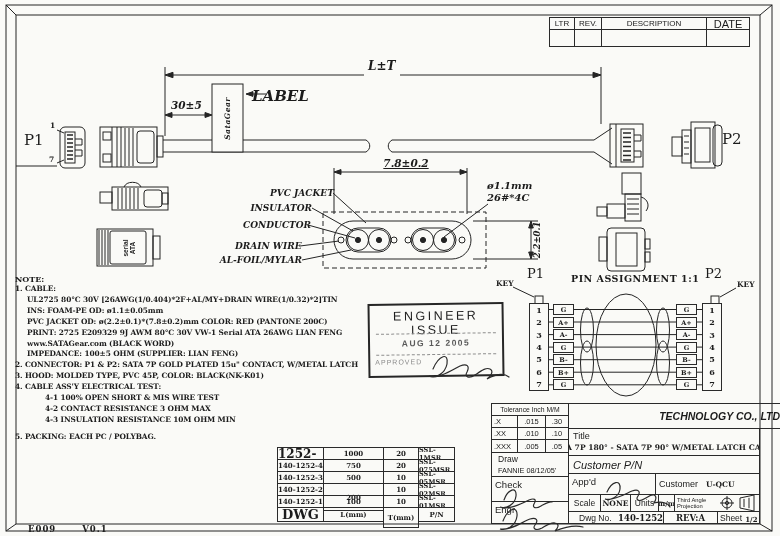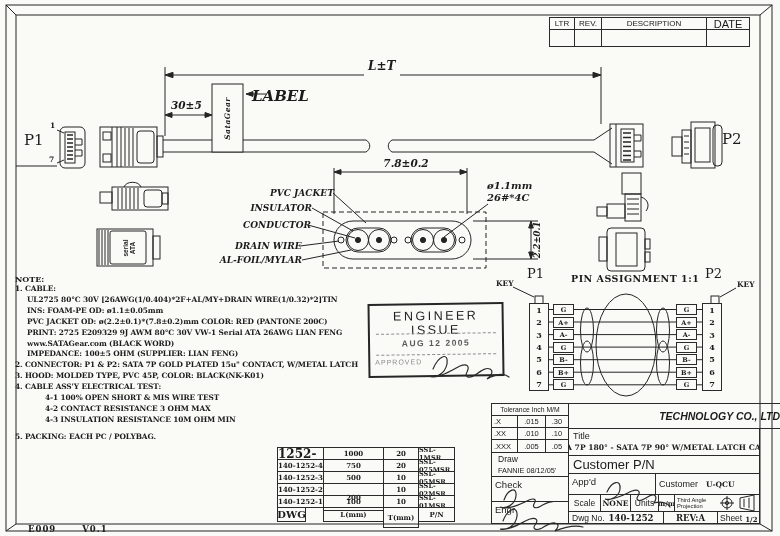--- a/index.html
+++ b/index.html
@@ -194,21 +194,21 @@
 <div class="l ib" style="left:252px;top:87px;font-size:15px;">LABEL</div>
 <div class="l" style="left:210px;top:85px;width:34px;height:66px;display:flex;align-items:center;justify-content:center;">
   <span class="ib" style="transform:rotate(-90deg);font-size:7.5px;letter-spacing:0.5px;white-space:nowrap;">SataGear</span>
 </div>
 <div class="l" style="left:110px;top:231px;width:36px;height:33px;display:flex;align-items:center;justify-content:center;">
   <span style="transform:rotate(-90deg);text-align:center;font:bold 6.5px 'Liberation Sans',sans-serif;line-height:7px;">
     <span>serial</span><br><span>ATA</span>
   </span>
 </div>
 
-<div class="l ib" style="left:378px;top:157px;width:56px;text-align:center;font-size:10.5px;">7.8±0.2</div>
+<div class="l ib" style="left:378px;top:157px;width:56px;text-align:center;font-size:10.5px;text-decoration:underline;">7.8±0.2</div>
 <div class="l" style="left:528px;top:221px;width:18px;height:38px;display:flex;align-items:center;justify-content:center;">
   <span class="ib" style="transform:rotate(-90deg);font-size:8.5px;white-space:nowrap;">2.2±0.1</span>
 </div>
 <div class="l ib" style="left:487px;top:180px;font-size:10px;">ø1.1mm</div>
 <div class="l ib" style="left:487px;top:192px;font-size:10px;">26#*4C</div>
 <div class="l ib" style="left:270px;top:188px;width:63px;text-align:right;font-size:9px;">PVC JACKET</div>
 <div class="l ib" style="left:250px;top:203px;width:62px;text-align:right;font-size:9px;">INSULATOR</div>
 <div class="l ib" style="left:243px;top:220px;width:65px;text-align:right;font-size:9px;">CONDUCTOR</div>
 <div class="l ib" style="left:235px;top:241px;width:65px;text-align:right;font-size:9px;">DRAIN WIRE</div>
 <div class="l ib" style="left:210px;top:255px;width:92px;text-align:right;font-size:9px;">AL-FOIL/MYLAR</div>
@@ -303,21 +303,21 @@
   <div class="c sb" style="left:383px;top:471px;width:36px;height:13px;font-size:7px;">10</div>
   <div class="c sb" style="left:418px;top:471px;width:37px;height:13px;font-size:6.6px;">SSL-05MSR</div>
   <div class="c sb" style="left:277px;top:483px;width:47px;height:13px;font-size:7px;">140-1252-2</div>
   <div class="c sb" style="left:323px;top:483px;width:61px;height:28px;font-size:7px;">200</div>
   <div class="c sb" style="left:383px;top:483px;width:36px;height:13px;font-size:7px;">10</div>
   <div class="c sb" style="left:418px;top:483px;width:37px;height:13px;font-size:6.6px;">SSL-02MSR</div>
   <div class="c sb" style="left:277px;top:495px;width:47px;height:13px;font-size:7px;">140-1252-1</div>
   <div class="c sb" style="left:323px;top:495px;width:61px;height:13px;font-size:7px;">100</div>
   <div class="c sb" style="left:383px;top:495px;width:36px;height:13px;font-size:7px;">10</div>
   <div class="c sb" style="left:418px;top:495px;width:37px;height:13px;font-size:6.6px;">SSL-01MSR</div>
-  <div class="c sb" style="left:277px;top:507px;width:29px;height:15px;font-size:10px;">DWG</div>
+  <div class="c sb" style="left:277px;top:507px;width:47px;height:15px;font-size:13px;">DWG</div>
   <div class="c sb" style="left:323px;top:507px;width:61px;height:15px;font-size:7px;">L(mm)</div>
   <div class="c sb" style="left:383px;top:507px;width:36px;height:21px;font-size:7px;">T(mm)</div>
   <div class="c sb" style="left:418px;top:507px;width:37px;height:15px;font-size:7px;">P/N</div>
 </div>
 
 <div>
 
   <div class="c sa" style="left:491px;top:403px;width:78px;height:13px;font-size:6.8px;">Tolerance Inch M/M</div>
   <div class="c sa" style="left:491px;top:415px;width:27px;height:13px;font-size:7.5px;justify-content:flex-start;padding-left:2px;">.X</div>
   <div class="c sa" style="left:517px;top:415px;width:29px;height:13px;font-size:7.5px;">.015</div>
@@ -341,40 +341,40 @@
   </div>
 
   <div class="c" style="left:568px;top:403px;width:224px;height:26px;justify-content:flex-end;padding-right:8px;">
     <span class="sa" style="font-size:10.5px;font-weight:bold;font-style:italic;">TECHNOLOGY CO., LTD.</span>
   </div>
   <div class="c" style="left:568px;top:428px;width:192px;height:28px;flex-direction:column;align-items:flex-start;justify-content:flex-start;padding:2px 4px;">
     <span class="sa" style="font-size:9px;">Title</span>
     <span class="sb" style="font-size:7.6px;align-self:center;margin-top:2px;white-space:nowrap;">SATA 7P 180° - SATA 7P 90° W/METAL LATCH CABLE</span>
   </div>
   <div class="c" style="left:568px;top:455px;width:192px;height:19px;justify-content:flex-start;padding-left:4px;">
-    <span class="sa" style="font-size:13px;">Customer P/N</span>
+    <span class="sa" style="font-size:11px;font-style:italic;">Customer P/N</span>
   </div>
 
   <div class="c" style="left:568px;top:473px;width:88px;height:22px;align-items:flex-start;justify-content:flex-start;padding:2px 3px;">
     <span class="sa" style="font-size:9.5px;">App'd</span>
   </div>
   <div class="c" style="left:655px;top:473px;width:105px;height:22px;justify-content:flex-start;gap:8px;padding-left:3px;">
     <span class="sa" style="font-size:9px;">Customer</span>
     <span class="sb" style="font-size:7.5px;">U-QCU</span>
   </div>
 
   <div class="c sa" style="left:568px;top:494px;width:33px;height:18px;font-size:8.5px;">Scale</div>
   <div class="c sb" style="left:600px;top:494px;width:31px;height:18px;font-size:7.5px;">NONE</div>
   <div class="c sa" style="left:630px;top:494px;width:29px;height:18px;font-size:8.5px;">Units</div>
   <div class="c sb" style="left:658px;top:494px;width:17px;height:18px;font-size:7px;">m/m</div>
   <div class="c" style="left:674px;top:494px;width:86px;height:18px;justify-content:flex-start;padding-left:2px;">
     <span class="sa" style="font-size:5.8px;line-height:6px;width:38px;white-space:normal;">Third Angle Projection</span>
   </div>
 
-  <div class="c" style="left:568px;top:511px;width:96px;height:13px;justify-content:flex-start;gap:4px;padding-left:3px;">
+  <div class="c" style="left:568px;top:511px;width:96px;height:13px;justify-content:space-between;gap:4px;padding-left:10px;">
     <span class="sa" style="font-size:8.5px;">Dwg No.</span>
     <span class="sb" style="font-size:8.5px;">140-1252</span>
   </div>
   <div class="c sb" style="left:663px;top:511px;width:55px;height:13px;font-size:8.5px;">REV:A</div>
   <div class="c" style="left:717px;top:511px;width:43px;height:13px;justify-content:flex-start;gap:3px;padding-left:2px;">
     <span class="sa" style="font-size:8.5px;">Sheet</span>
     <span class="sb" style="font-size:7px;margin-top:4px;">1/2</span>
   </div>
 </div>
 

